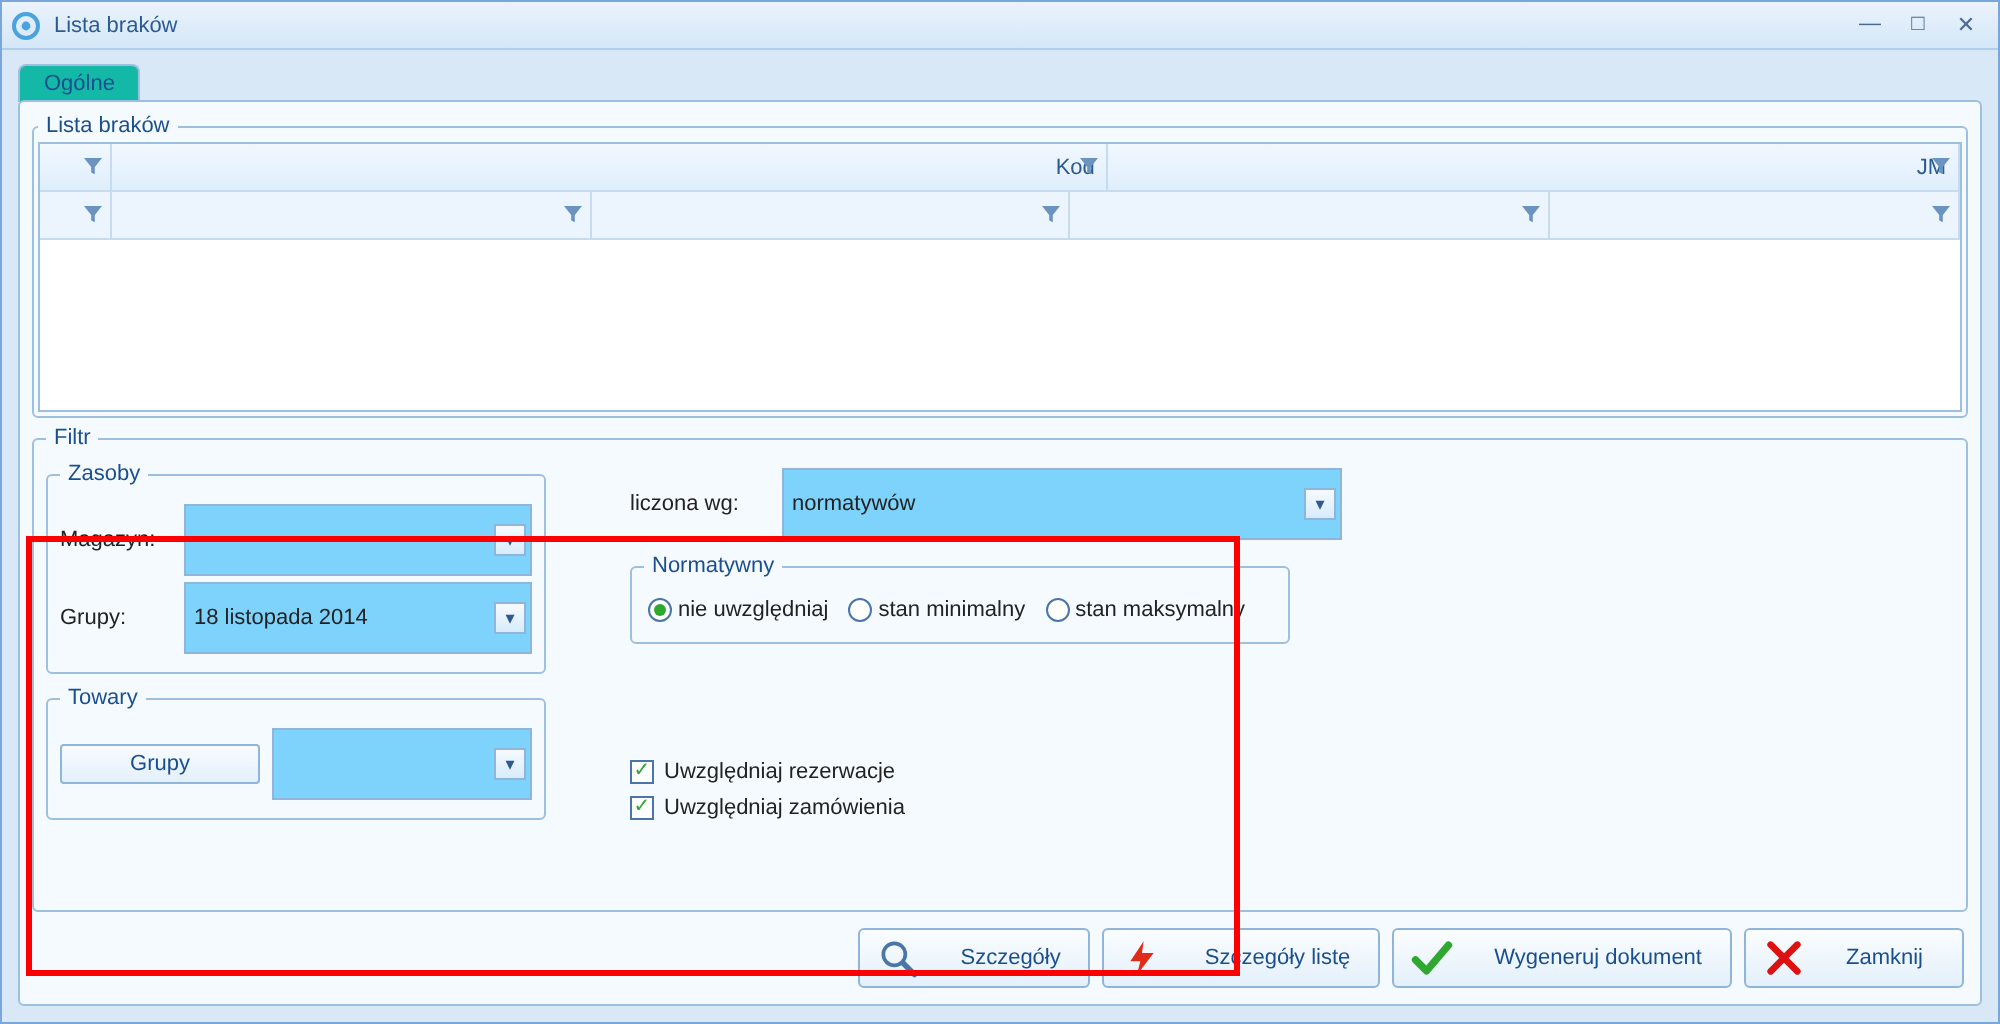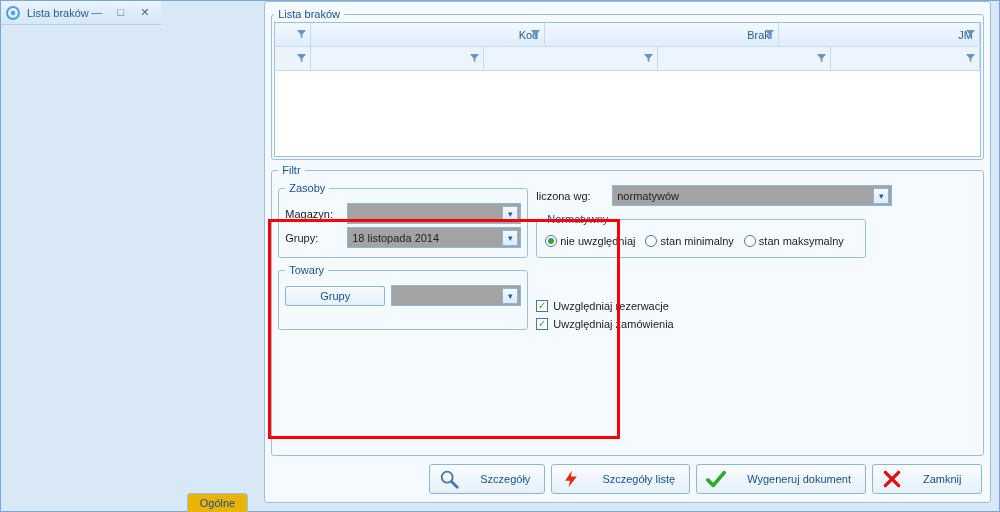--- a/index.html
+++ b/index.html
@@ -6,21 +6,21 @@
   html, body { margin: 0; padding: 0; font-family: Tahoma, Arial, sans-serif; font-size: 11px; }
   body { background: #d8e8f7; }
 
   .window {
     width: 1000px;
     height: 512px;
     background: #d8e8f7;
     border: 1px solid #7aa7d9;
     position: relative;
     display: flex;
-    flex-direction: row;
+    flex-direction: column;
   }
 
   
   .titlebar {
     height: 24px;
     background: linear-gradient(#eaf3fc, #d5e7f8);
     border-bottom: 1px solid #b2cfea;
     display: flex;
     align-items: center;
     padding: 0 4px;
@@ -30,30 +30,29 @@
   .win-btns { display: flex; gap: 8px; padding-right: 4px; color:#4a6b92; }
   .win-btn { width: 16px; text-align: center; cursor: pointer; }
 
   
   .tabstrip {
     padding: 6px 8px 0 8px;
     display: flex;
     align-items: flex-end;
   }
   .tab {
-    background: #eab308;
+    background: #14b8a6;
     border: 1px solid #9dbfe0;
     border-bottom: none;
     border-radius: 4px 4px 0 0;
     padding: 3px 12px;
     color: #1a4f8f;
     font-weight: normal;
     position: relative;
     top: 1px;
-    margin-left: 18px;
   }
 
   .client {
     flex: 1;
     margin: 0 8px 8px 8px;
     background: #f5faff;
     border: 1px solid #9dbfe0;
     border-radius: 3px;
     padding: 6px;
     display: flex;
@@ -115,28 +114,28 @@
     left: 3px; right: 370px; top: 217px; height: 220px;
     pointer-events: none;
   }
   .red-reload {
     border: 3px solid #ff0000;
   }
 
   
   .filtr-body { display: flex; gap: 8px; }
   .left-col { width: 250px; display: flex; flex-direction: column; gap: 6px; }
-  .right-col { flex: 1; display: flex; flex-direction: column; gap: 4px; }
+  .right-col { flex: 1; display: flex; flex-direction: column; gap: 4px; margin-left: 34px; }
 
   .form-row { display: flex; align-items: center; gap: 6px; margin: 3px 0; }
   .form-row label { width: 56px; color: #222; }
 
   .dropdown {
-    height: 21px;
-    background: #a3a3a3;
+    height: 36px;
+    background: #7dd3fc;
     border: 1px solid #8fb5da;
     display: flex;
     align-items: center;
     padding: 0 2px 0 4px;
     position: relative;
     min-width: 60px;
     color: #222;
   }
   .dropdown .dd-text { flex: 1; overflow:hidden; white-space:nowrap; }
   .dropdown .dd-btn {
@@ -228,28 +227,20 @@
         <div class="grid-head">
           <div class="gh-cell c0">
             <span class="gh-filter-icon">
               <svg width="9" height="9" viewBox="0 0 10 10">
                   <path d="M0 0h10L6 5v4L4 8V5z" fill="#6b93c0"></path>
                 </svg>
             </span>
           </div>
           <div class="gh-cell c1">
             <span>Kod</span>
-            <span class="gh-filter-icon">
-              <svg width="9" height="9" viewBox="0 0 10 10">
-                  <path d="M0 0h10L6 5v4L4 8V5z" fill="#6b93c0"></path>
-                </svg>
-            </span>
-          </div>
-          <div class="gh-cell c3">
-            <span>Braki</span>
             <span class="gh-filter-icon">
               <svg width="9" height="9" viewBox="0 0 10 10">
                   <path d="M0 0h10L6 5v4L4 8V5z" fill="#6b93c0"></path>
                 </svg>
             </span>
           </div>
           <div class="gh-cell c4">
             <span>JM</span>
             <span class="gh-filter-icon">
               <svg width="9" height="9" viewBox="0 0 10 10">

